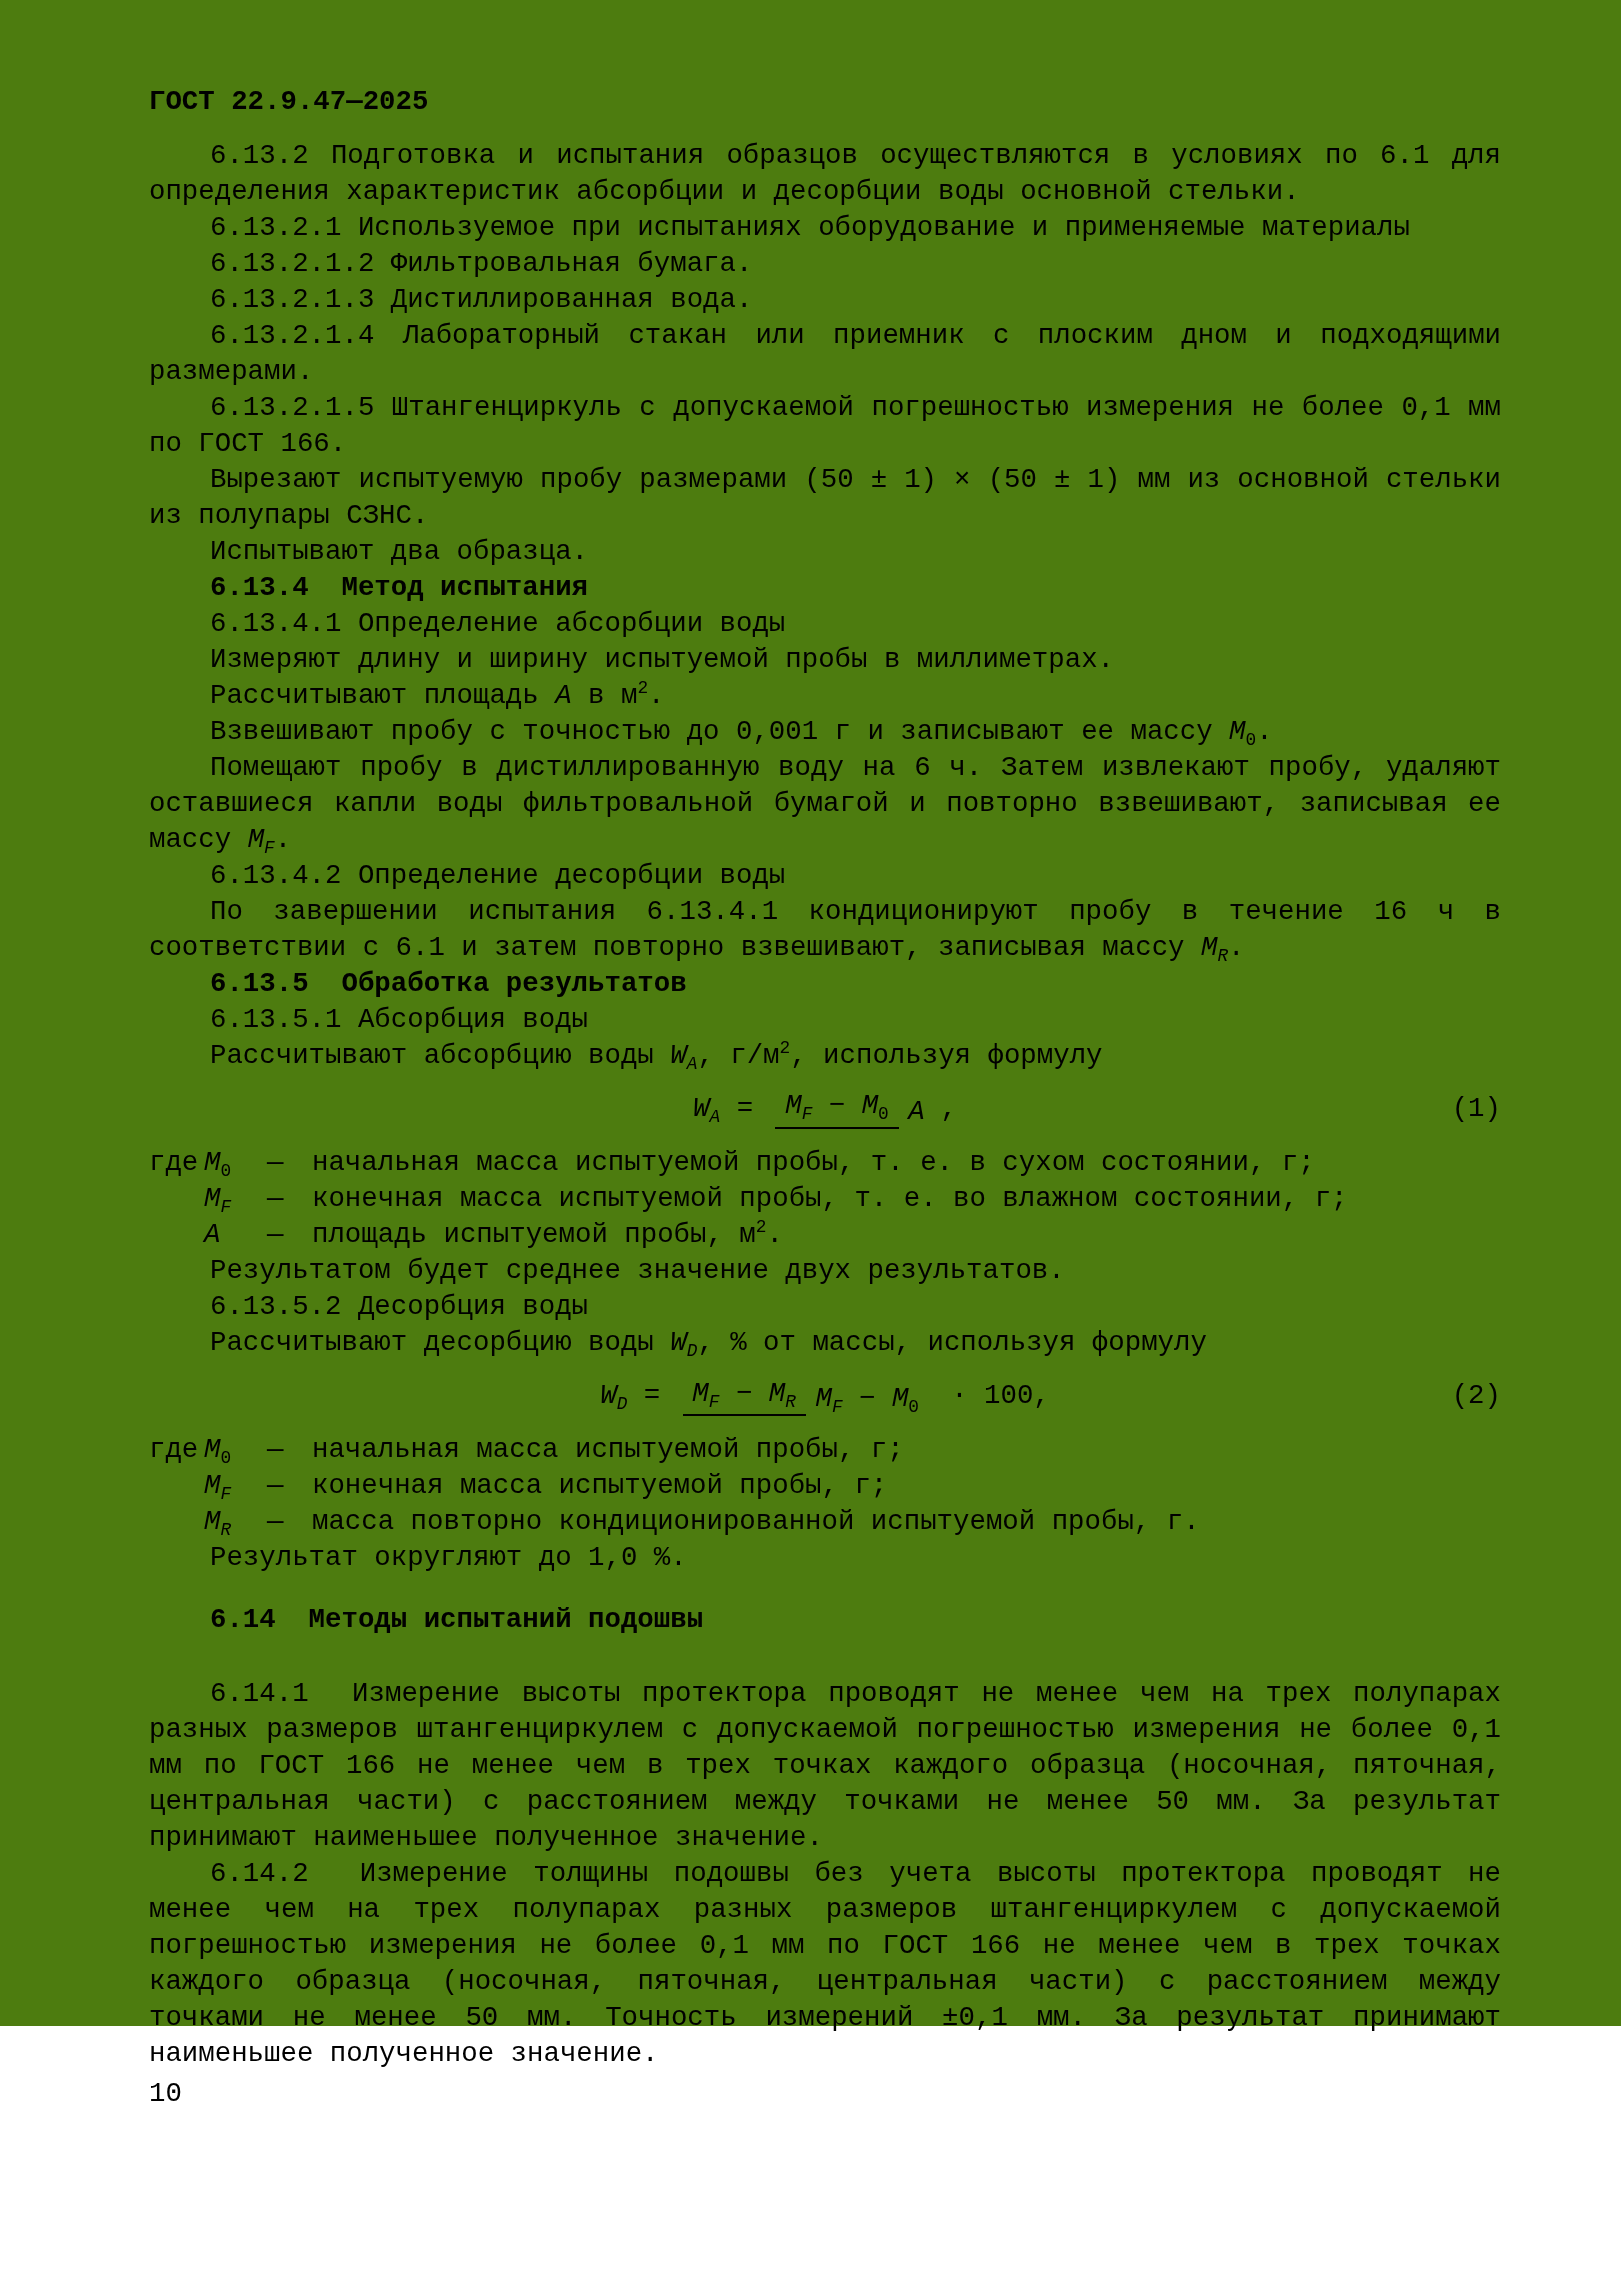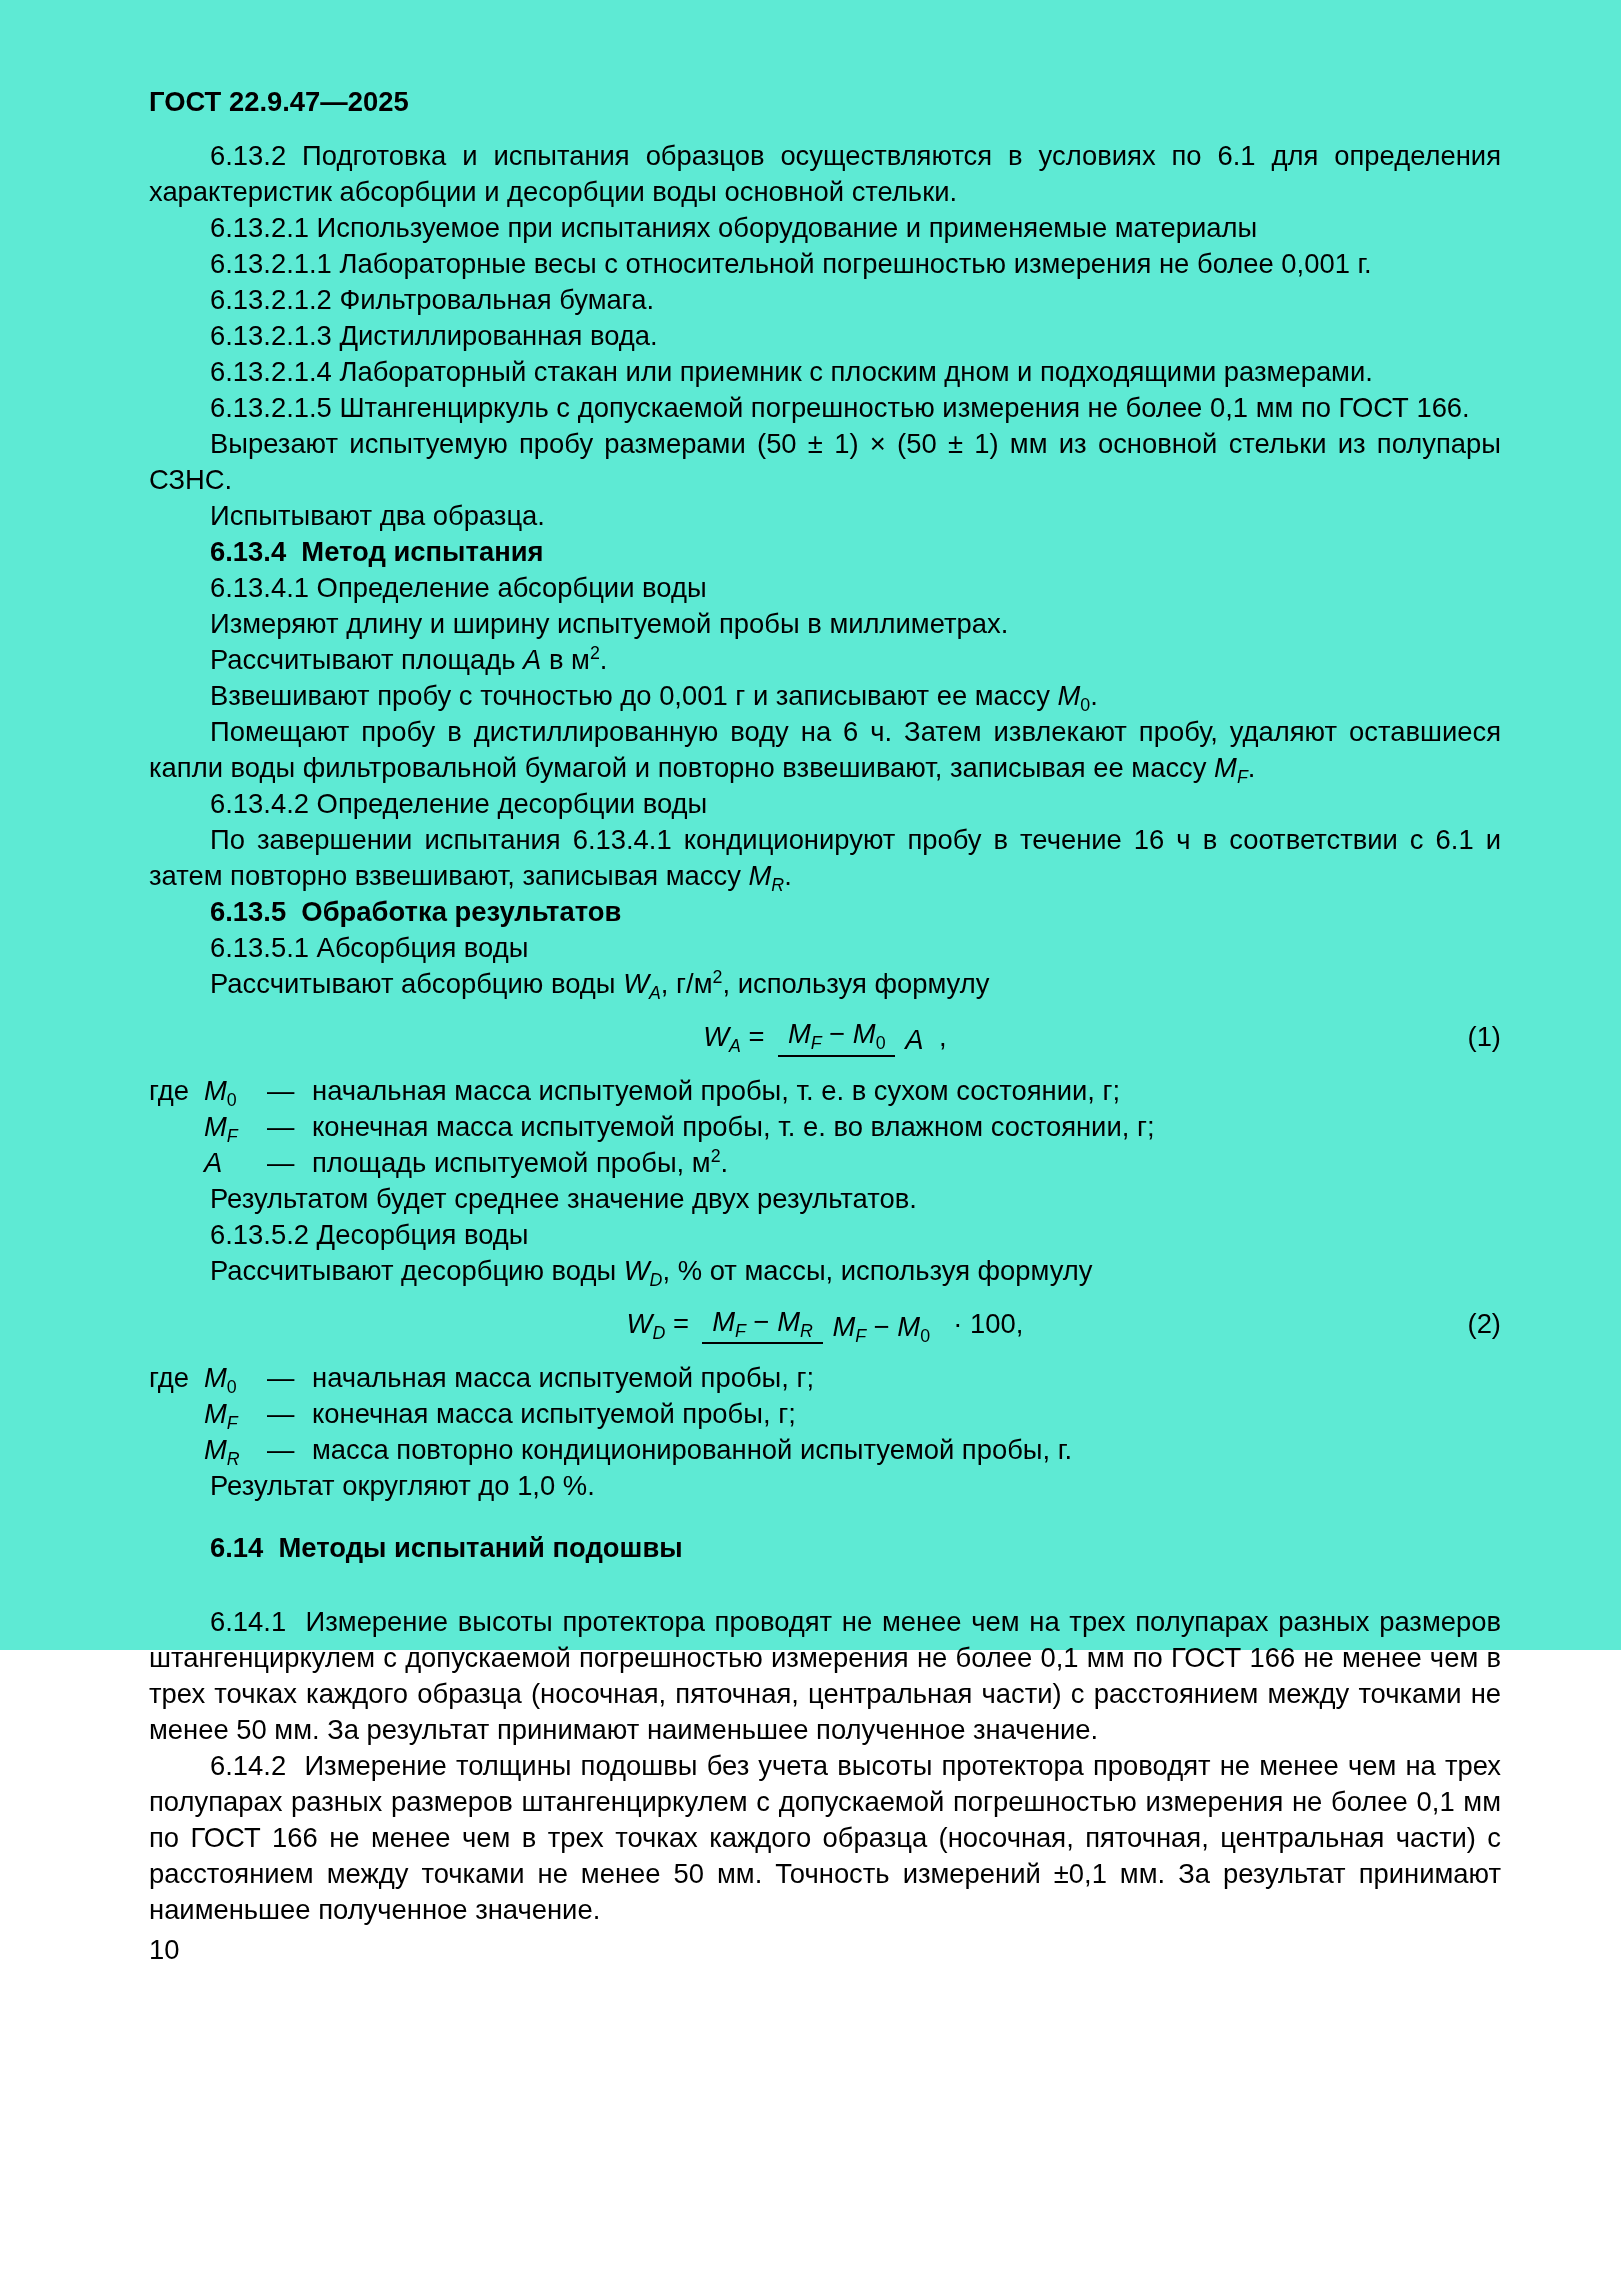--- a/index.html
+++ b/index.html
@@ -8,22 +8,23 @@
   body {
     width: 1621px;
     height: 2293px;
     overflow: hidden;
     font-family: "Liberation Sans", "DejaVu Sans", sans-serif;
     color: #000000;
   }
   .page {
     position: relative;
     width: 1621px;
-    height: 1650px;
-    background: #5eead4;
+    height: 2026px;
+    background: #4d7c0f;
+    font-family: Liberation Mono, monospace;
   }
   .content {
     padding: 84px 120px 0 149px;
     font-size: 27.4px;
     line-height: 36px;
   }
   .doc-header {
     font-weight: bold;
     margin-bottom: 17.6px;
   }
@@ -83,21 +84,20 @@
 </head>
 <body>
 
 <div class="page">
   <div class="content">
 
     <div class="doc-header">ГОСТ 22.9.47—2025</div>
 
     <p class="p">6.13.2 Подготовка и испытания образцов осуществляются в условиях по 6.1 для определения характеристик абсорбции и десорбции воды основной стельки.</p>
     <p class="p">6.13.2.1 Используемое при испытаниях оборудование и применяемые материалы</p>
-    <p class="p">6.13.2.1.1 Лабораторные весы с относительной погрешностью измерения не более 0,001 г.</p>
     <p class="p">6.13.2.1.2 Фильтровальная бумага.</p>
     <p class="p">6.13.2.1.3 Дистиллированная вода.</p>
     <p class="p">6.13.2.1.4 Лабораторный стакан или приемник с плоским дном и подходящими размерами.</p>
     <p class="p">6.13.2.1.5 Штангенциркуль с допускаемой погрешностью измерения не более 0,1 мм по ГОСТ 166.</p>
     <p class="p">Вырезают испытуемую пробу размерами (50 ± 1) × (50 ± 1) мм из основной стельки из полупары СЗНС.</p>
     <p class="p">Испытывают два образца.</p>
     <p class="p bold">6.13.4&nbsp;&nbsp;Метод испытания</p>
     <p class="p">6.13.4.1 Определение абсорбции воды</p>
     <p class="p">Измеряют длину и ширину испытуемой пробы в миллиметрах.</p>
     <p class="p">Рассчитывают площадь <span class="it">A</span> в м<span class="sup">2</span>.</p>

